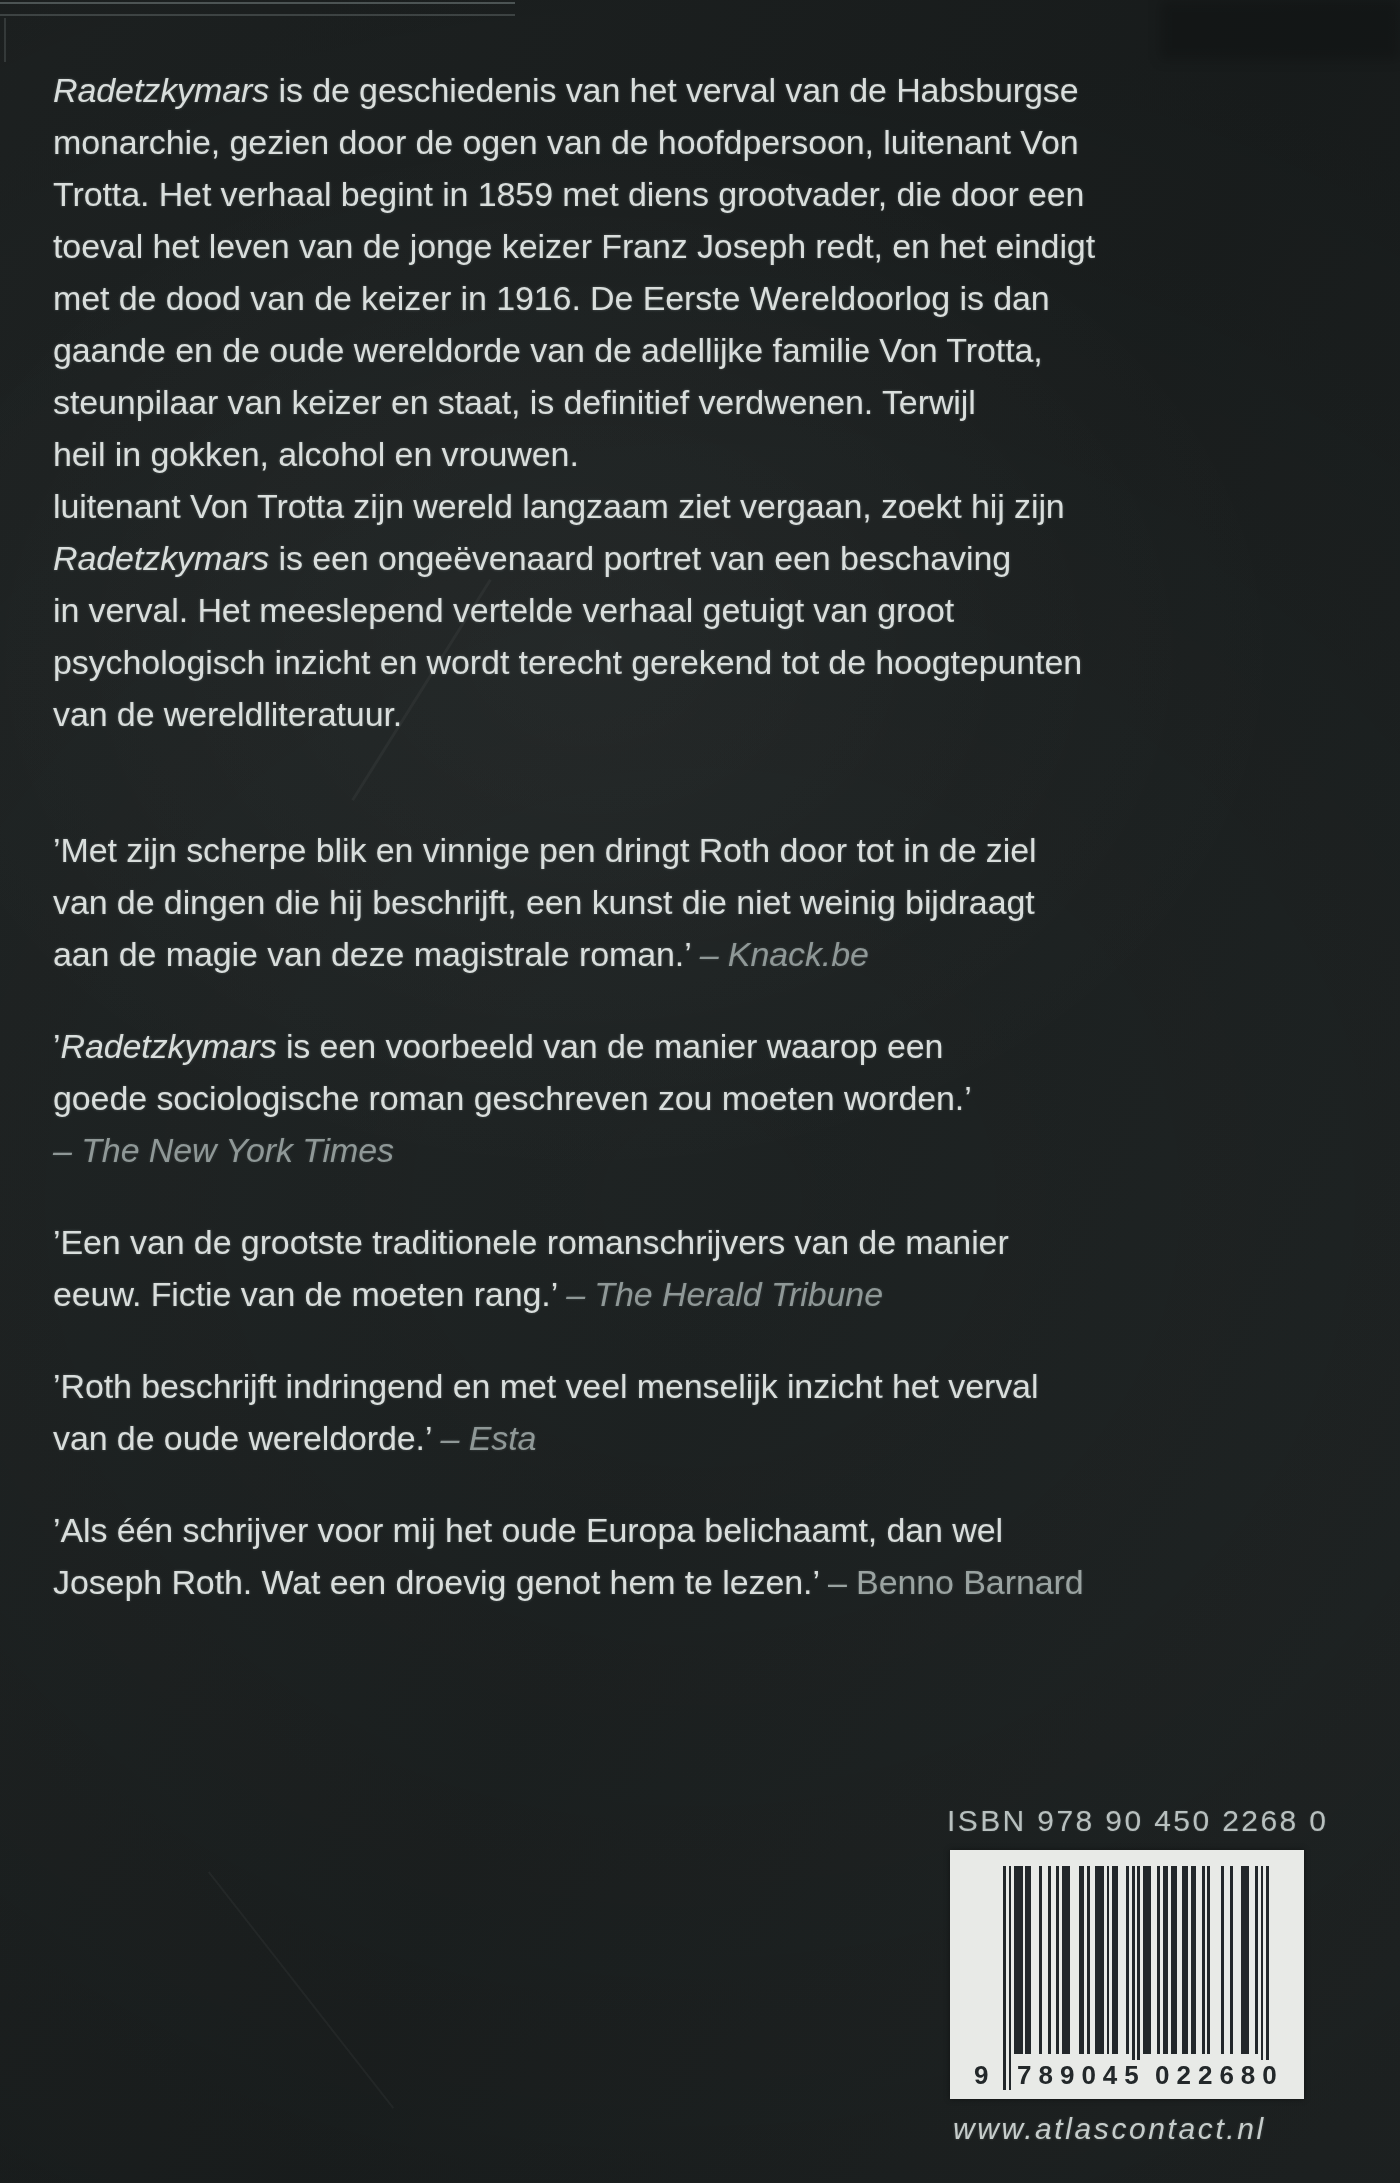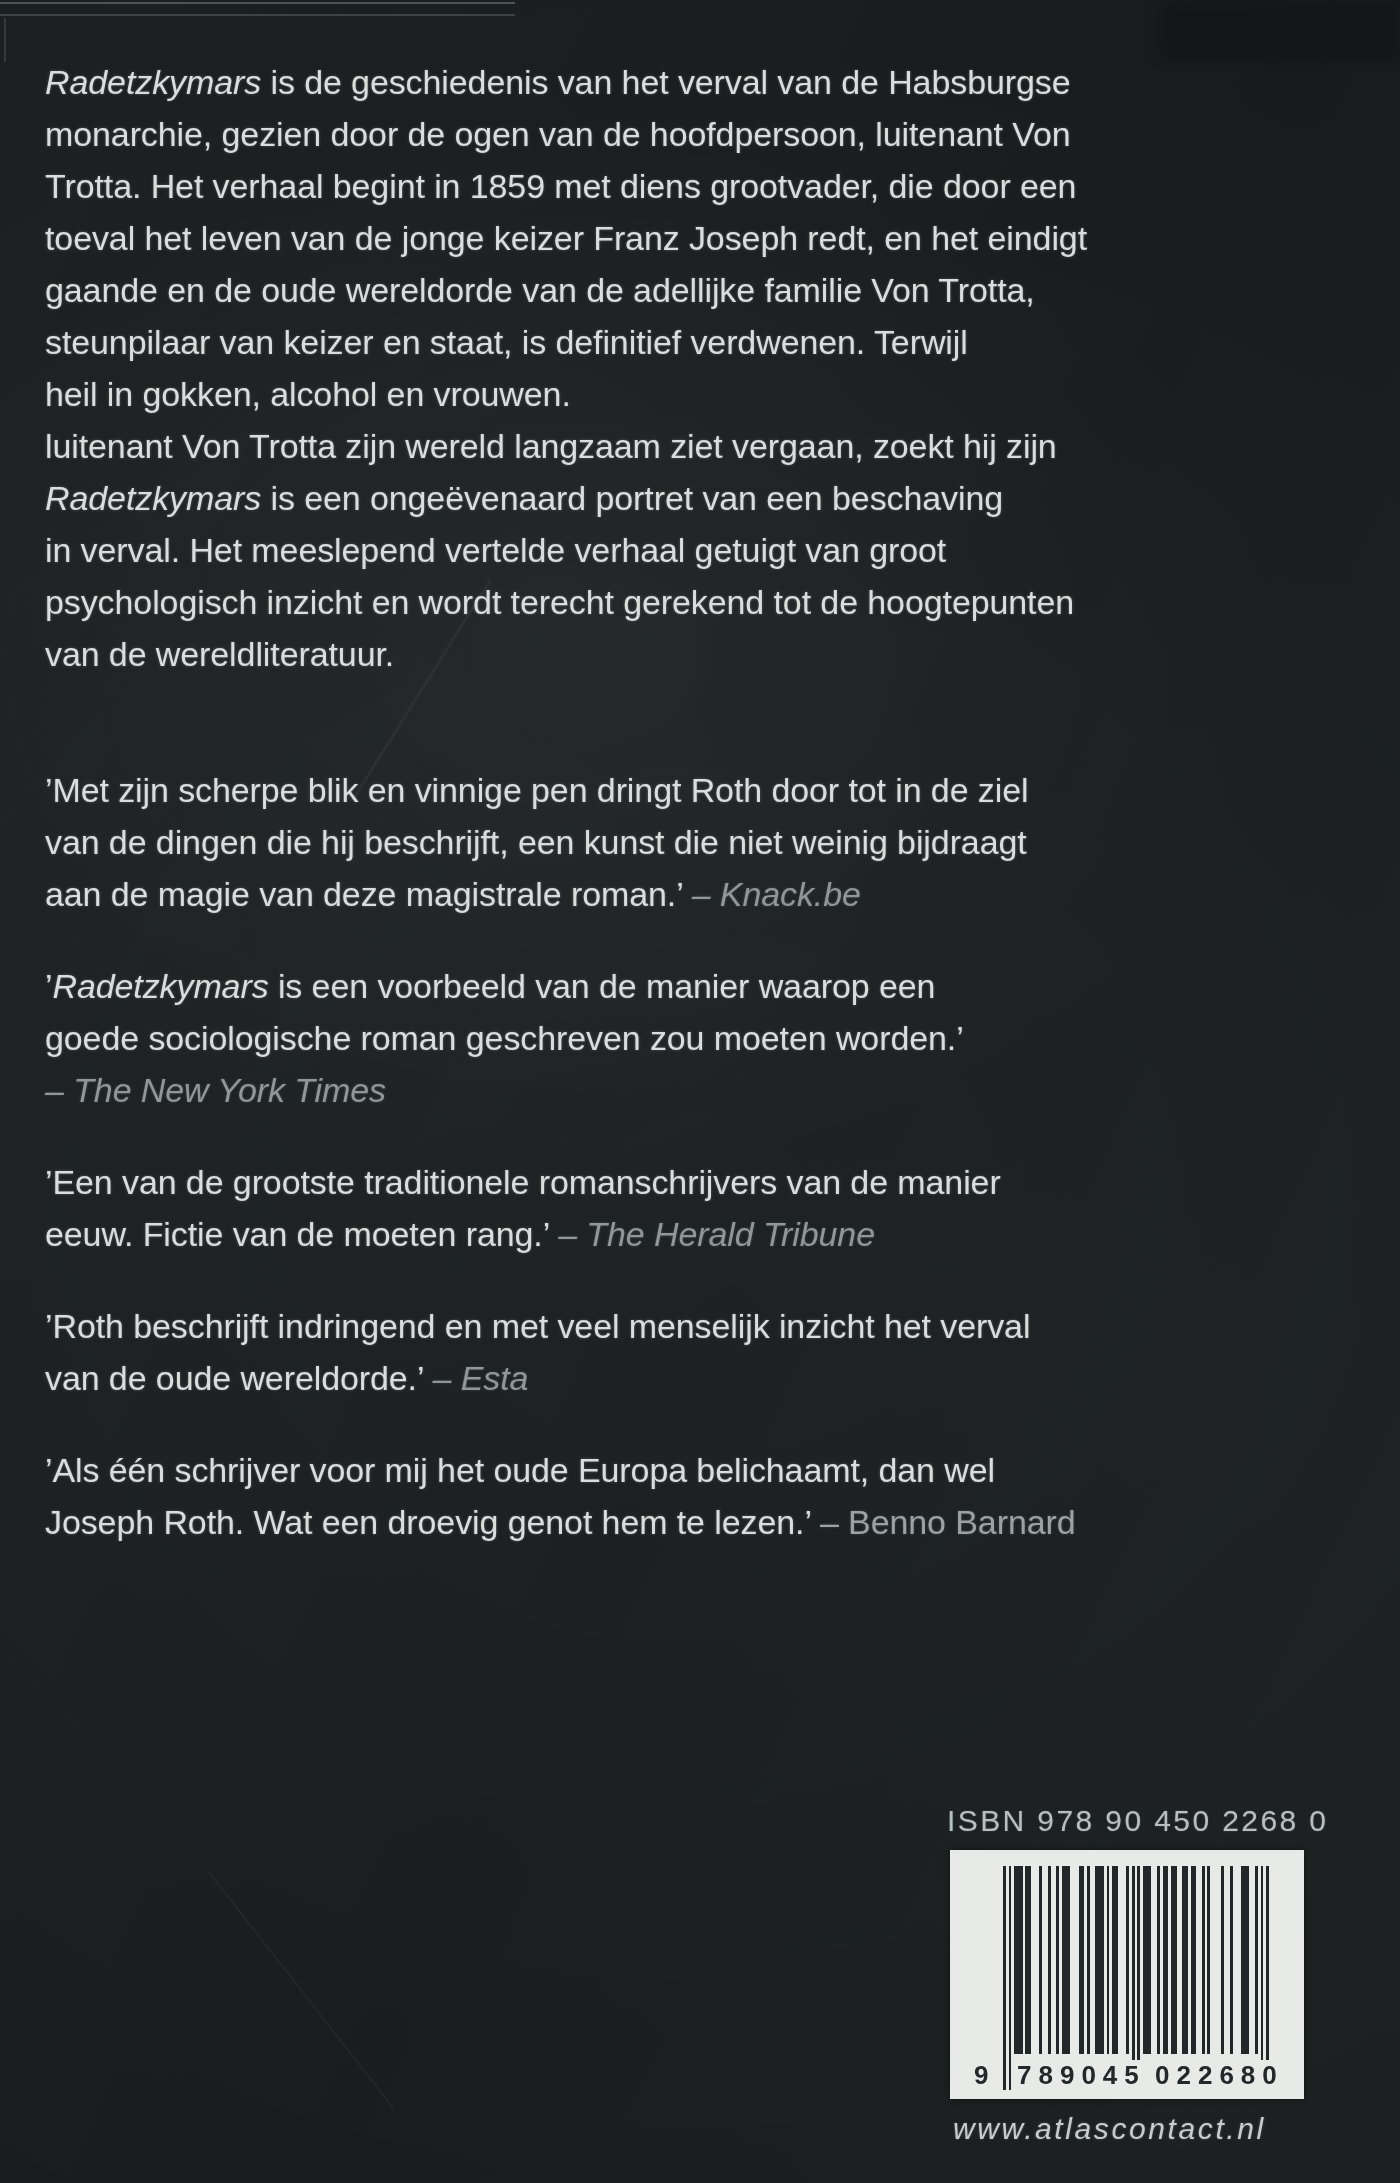--- a/index.html
+++ b/index.html
@@ -21,21 +21,21 @@
   .streak-1{position:absolute;left:420px;top:560px;width:3px;height:260px;background:rgba(210,220,220,0.05);transform:rotate(32deg);}
   .streak-2{position:absolute;left:300px;top:1840px;width:2px;height:300px;background:rgba(210,220,220,0.05);transform:rotate(-38deg);}
   .corner-shade{position:absolute;right:0;top:0;width:240px;height:60px;background:rgba(0,0,0,0.18);filter:blur(6px);}
 
   .text-area{
     position:absolute;left:45px;top:56px;width:1260px;
     color:#d9dedc;
     font-size:34px;line-height:52px;letter-spacing:-0.1px;
     text-shadow:0 0 3px rgba(210,220,218,0.30);
   }
-  .block{margin:0;padding:0;}
+  .block{margin:8px;padding:0;}
   .block.synopsis{margin-bottom:84px;}
   .block.quote{margin-bottom:40px;}
   .line{height:52px;white-space:pre;}
   .em{font-style:italic;}
   .attr{font-style:italic;color:#8f9897;text-shadow:0 0 3px rgba(160,170,170,0.25);}
   .attr2{color:#9aa3a1;text-shadow:0 0 3px rgba(160,170,170,0.25);}
 
   .isbn-label{
     position:absolute;left:947px;top:1804px;
     color:#b8c0bf;font-size:30px;letter-spacing:2.4px;white-space:pre;
@@ -70,20 +70,21 @@
   <div class="streak-1"></div>
   <div class="streak-2"></div>
   <div class="corner-shade"></div>
 
   <section class="text-area">
     <div class="block synopsis">
         <div class="line"><span class="em">Radetzkymars</span><span> is de geschiedenis van het verval van de Habsburgse</span></div>
         <div class="line"><span>monarchie, gezien door de ogen van de hoofdpersoon, luitenant Von</span></div>
         <div class="line"><span>Trotta. Het verhaal begint in 1859 met diens grootvader, die door een</span></div>
         <div class="line"><span>toeval het leven van de jonge keizer Franz Joseph redt, en het eindigt</span></div>
+        <div class="line"><span>met de dood van de keizer in 1916. De Eerste Wereldoorlog is dan</span></div>
         <div class="line"><span>gaande en de oude wereldorde van de adellijke familie Von Trotta,</span></div>
         <div class="line"><span>steunpilaar van keizer en staat, is definitief verdwenen. Terwijl</span></div>
         <div class="line"><span>heil in gokken, alcohol en vrouwen.</span></div>
         <div class="line"><span>luitenant Von Trotta zijn wereld langzaam ziet vergaan, zoekt hij zijn</span></div>
         <div class="line"><span class="em">Radetzkymars</span><span> is een ongeëvenaard portret van een beschaving</span></div>
         <div class="line"><span>in verval. Het meeslepend vertelde verhaal getuigt van groot</span></div>
         <div class="line"><span>psychologisch inzicht en wordt terecht gerekend tot de hoogtepunten</span></div>
         <div class="line"><span>van de wereldliteratuur.</span></div>
       </div>
     <div class="block quote">

